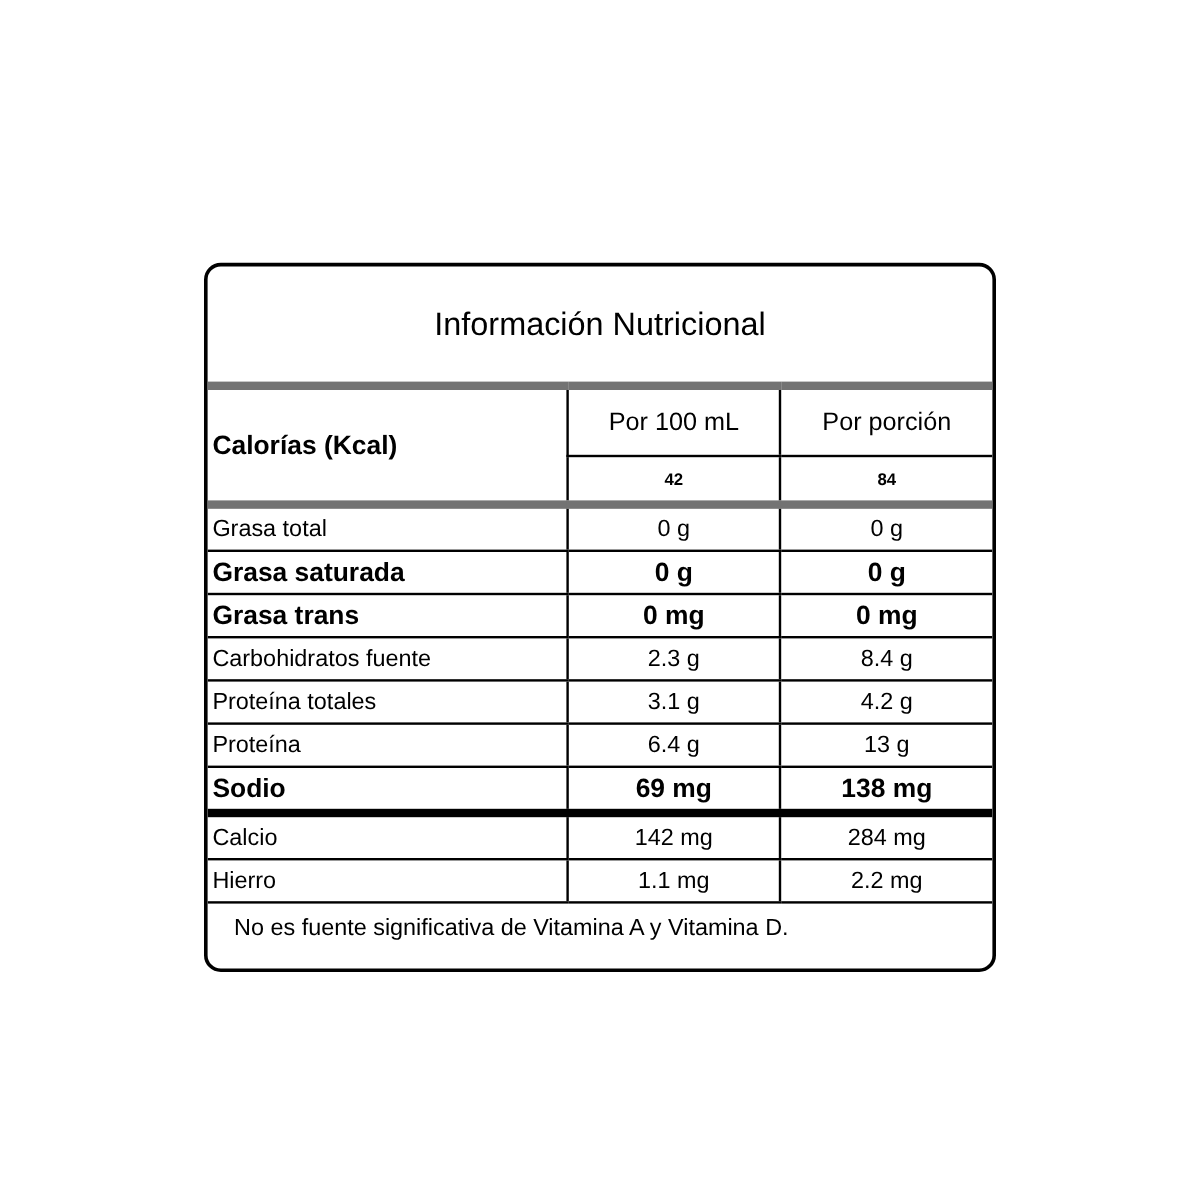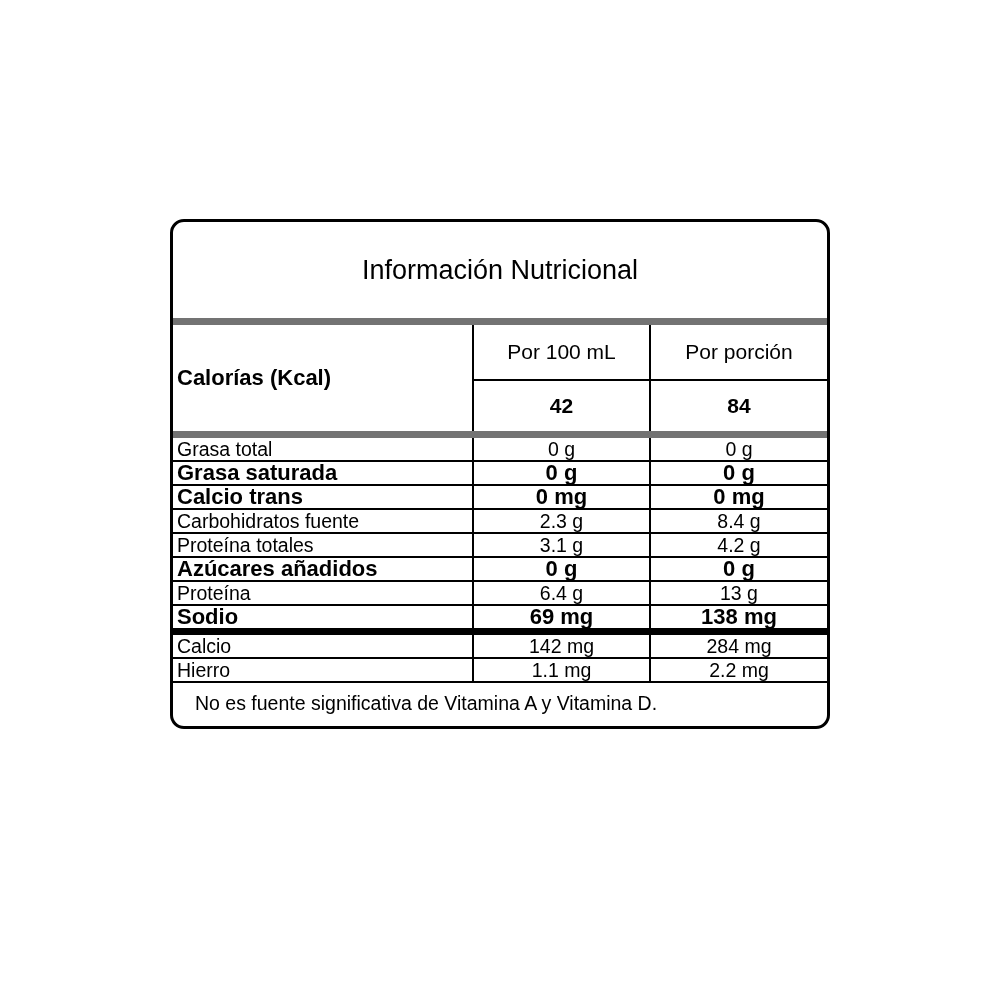--- a/index.html
+++ b/index.html
@@ -63,33 +63,33 @@
   .cell {
     height: 34px;
     display: flex;
     align-items: center;
     font-size: 19.5px;
   }
   .cell.left { justify-content: flex-start; padding-left: 4px; }
   .cell.center { justify-content: center; }
 
   .hdr-cell { height: 54px; font-size: 21px; }
-  .val-cell { height: 50px; font-size: 21px; font-weight: bold; }
+  .val-cell { height: 36px; font-size: 14px; font-weight: bold; }
   .cal-label { height: 54px; font-size: 22px; font-weight: bold; padding-left: 14px; }
 
-  .row-cell { height: 22px; text-align: center; }
+  .row-cell { height: 34px; text-align: center; }
   .bold { font-weight: bold; }
   .big { font-size: 22px; }
   .indent1 { padding-left: 14px; }
   .indent2 { padding-left: 26px; border-radius: 15px; }
   .indent3 { padding-left: 36px; }
 
   .footnote {
     font-size: 19.5px;
-    padding: 9px 0 11px 22px;
+    padding: 9px 0 22px 22px;
   }
 </style>
 </head>
 <body>
 
 <div class="panel">
 
   <div class="title-block">
     <div class="title-text">Información Nutricional</div>
   </div>
@@ -147,21 +147,21 @@
           </td>
         <td class="thin-bot vline">
             <div class="cell center row-cell bold big">0 g</div>
           </td>
         <td class="thin-bot vline">
             <div class="cell center row-cell bold big">0 g</div>
           </td>
       </tr>
       <tr>
         <td class="thin-bot">
-            <div class="cell left indent2 row-cell bold big">Calcio trans</div>
+            <div class="cell left indent2 row-cell bold big">Grasa trans</div>
           </td>
         <td class="thin-bot vline">
             <div class="cell center row-cell bold big">0 mg</div>
           </td>
         <td class="thin-bot vline">
             <div class="cell center row-cell bold big">0 mg</div>
           </td>
       </tr>
       <tr>
         <td class="thin-bot">
@@ -176,31 +176,20 @@
       </tr>
       <tr>
         <td class="thin-bot">
             <div class="cell left indent2 row-cell">Proteína totales</div>
           </td>
         <td class="thin-bot vline">
             <div class="cell center row-cell">3.1 g</div>
           </td>
         <td class="thin-bot vline">
             <div class="cell center row-cell">4.2 g</div>
-          </td>
-      </tr>
-      <tr>
-        <td class="thin-bot">
-            <div class="cell left indent3 row-cell bold big">Azúcares añadidos</div>
-          </td>
-        <td class="thin-bot vline">
-            <div class="cell center row-cell bold big">0 g</div>
-          </td>
-        <td class="thin-bot vline">
-            <div class="cell center row-cell bold big">0 g</div>
           </td>
       </tr>
       <tr>
         <td class="thin-bot">
             <div class="cell left indent1 row-cell">Proteína</div>
           </td>
         <td class="thin-bot vline">
             <div class="cell center row-cell">6.4 g</div>
           </td>
         <td class="thin-bot vline">

